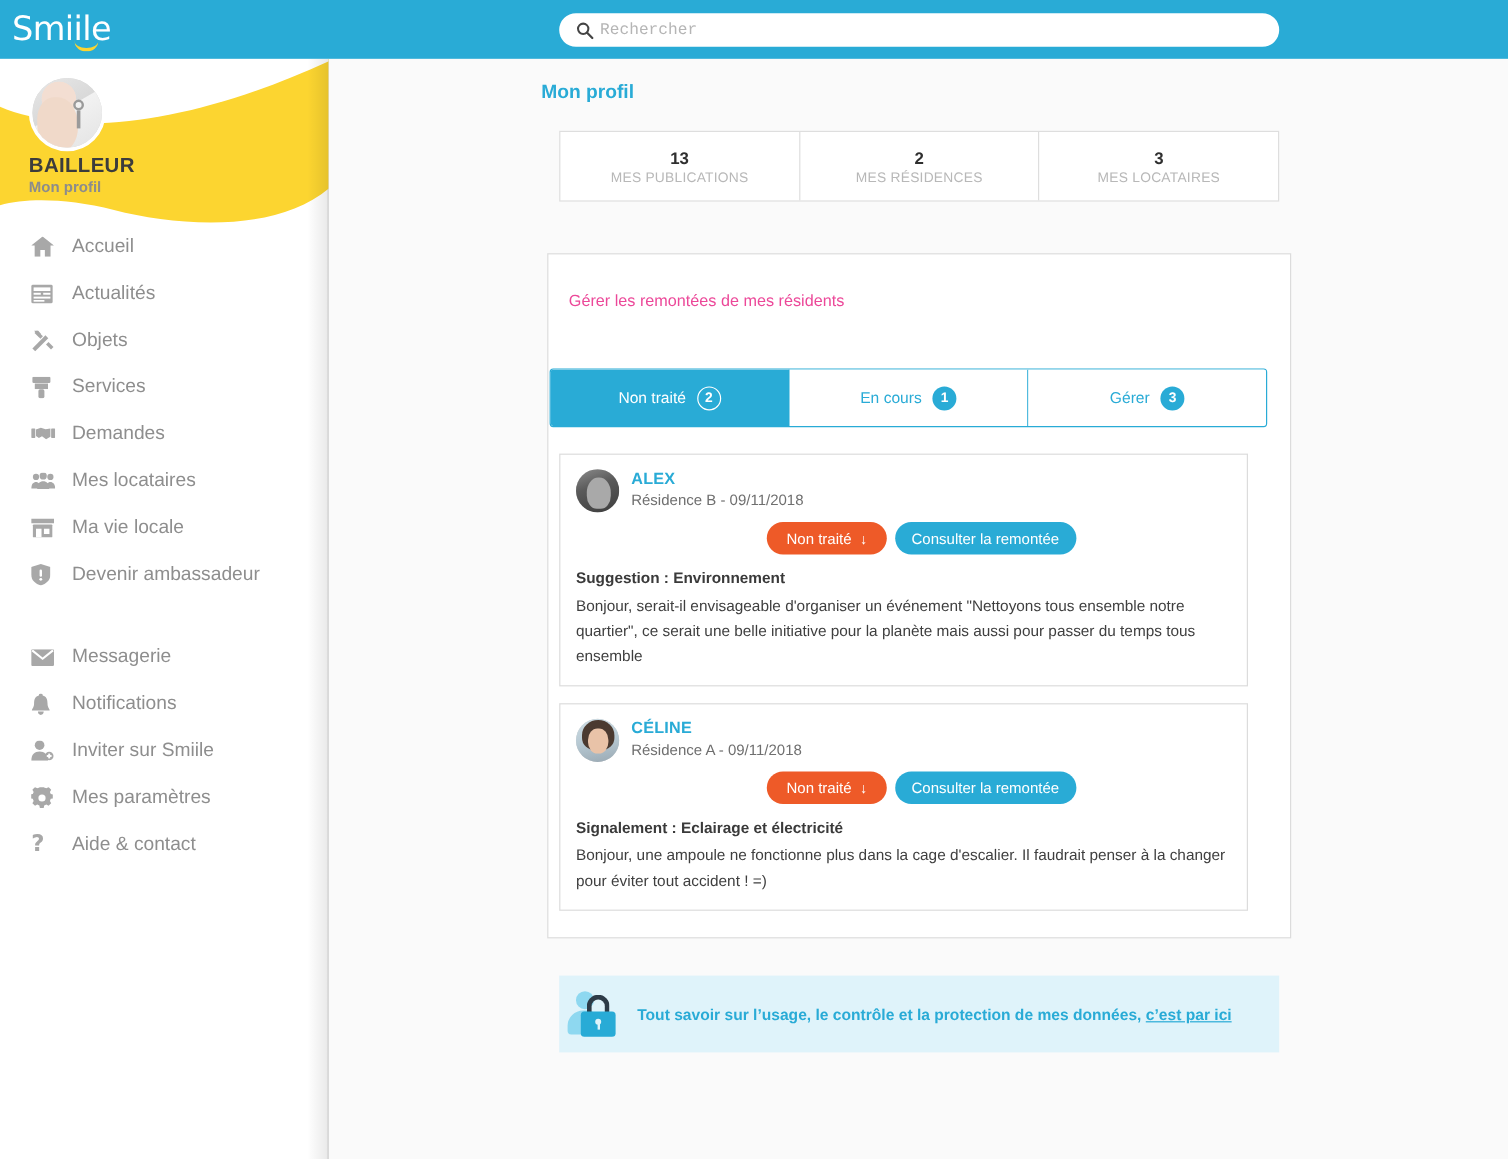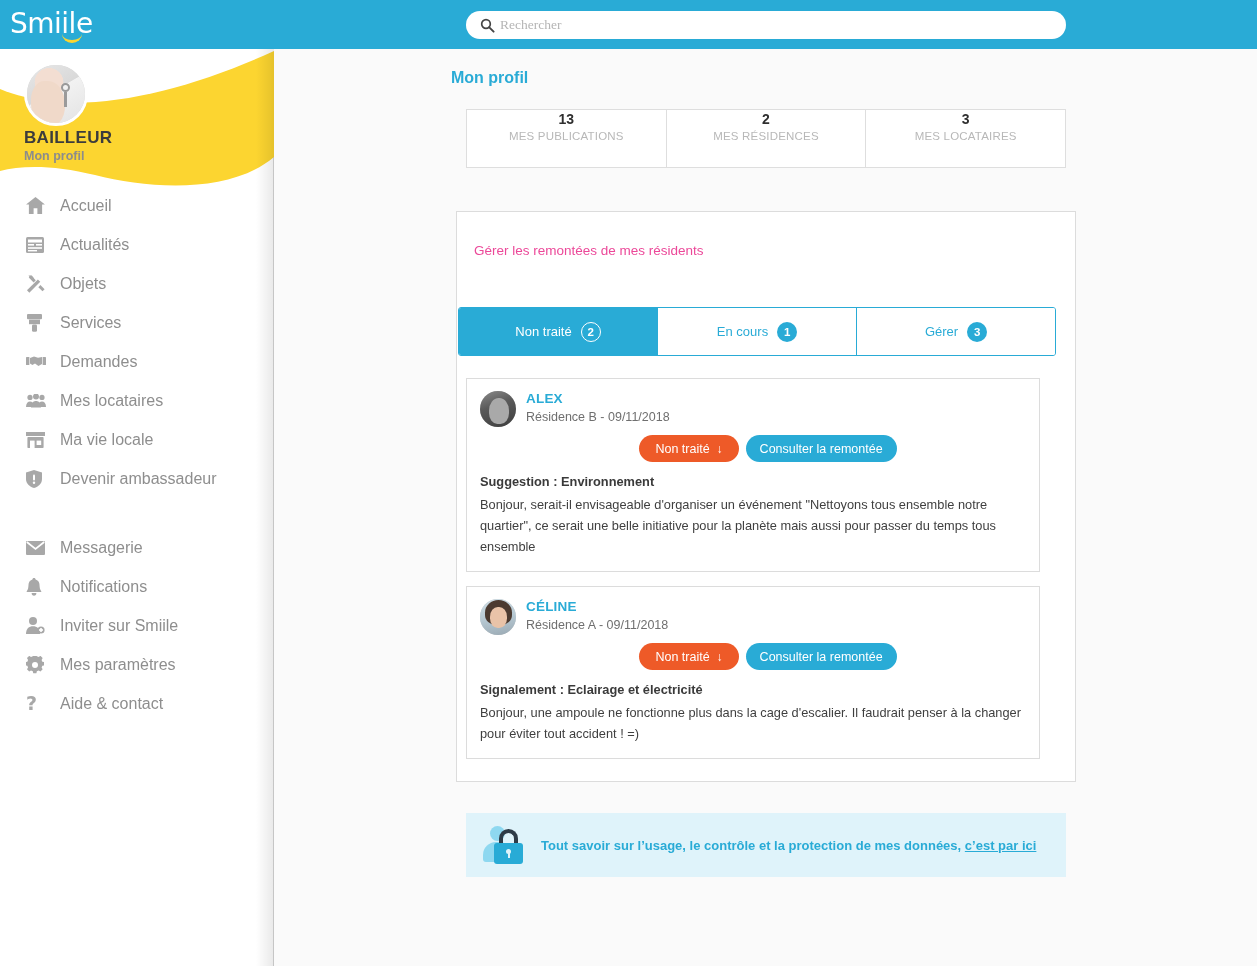--- a/index.html
+++ b/index.html
@@ -42,21 +42,21 @@
     background: #ffffff;
     border-radius: 14px;
     display: flex; align-items: center;
   }
   #searchwrap .s-icon {
     width: 26px; display: flex; align-items: center; justify-content: center;
     margin-left: 8px;
   }
   #searchwrap input {
     flex: 1; border: 0; outline: none;
-    font-family: Liberation Serif, serif;
+    font-family: Liberation Mono, monospace;
     font-size: 13.5px;
     color: #b91c1c;
     background: transparent;
     padding: 0 10px 0 0;
     height: 26px;
   }
   #searchwrap input::placeholder { color: #b5b5b5; }
 
   
   #sidebar {
@@ -168,21 +168,21 @@
   .stats {
     position: absolute; left: 192px; top: 60px;
     width: 600px; height: 59px;
     background: #ffffff;
     border: 1px solid #dedede;
     display: flex;
   }
   .stat {
     flex: 1 1 0;
     display: flex; flex-direction: column;
-    align-items: center; 
+    align-items: center; justify-content: center;
     border-right: 1px solid #dedede;
   }
   .stat:last-child { border-right: 0; }
   .stat .num { font-size: 14px; font-weight: bold; color: #2f2f2f; line-height: 18px; }
   .stat .lbl { font-size: 11.5px; color: #b8b8b8; letter-spacing: 0.2px; margin-top: 2px; }
 
   
   .panel {
     position: absolute; left: 182px; top: 162px;
     width: 620px; height: 571px;
@@ -303,21 +303,21 @@
     line-height: 21px;
     margin-top: 5px;
   }
 
   
   .privacy {
     position: absolute; left: 192px; top: 764px;
     width: 600px; height: 64px;
     background: #dff3fa;
     display: flex; align-items: center;
-    padding-left: 17px;
+    padding-left: 7px;
   }
   .privacy-icon { position: relative; width: 42px; height: 40px; flex: 0 0 42px; }
   .privacy-icon .head {
     position: absolute; left: 7px; top: 1px; width: 15px; height: 15px;
     border-radius: 50%; background: #8ed8f0;
   }
   .privacy-icon .body {
     position: absolute; left: 0px; top: 17px; width: 29px; height: 20px;
     border-radius: 13px 13px 3px 3px; background: #8ed8f0;
   }

